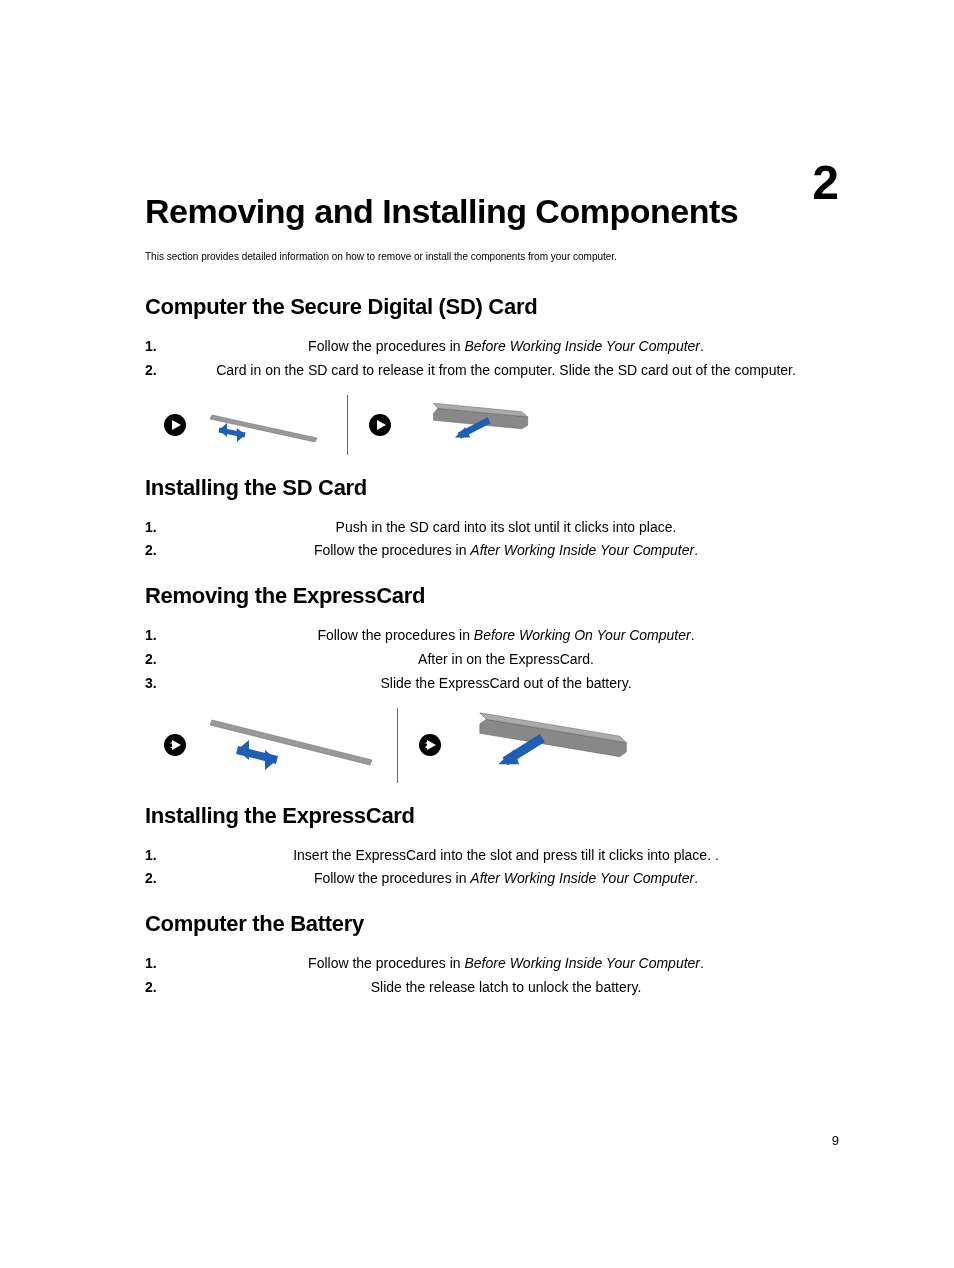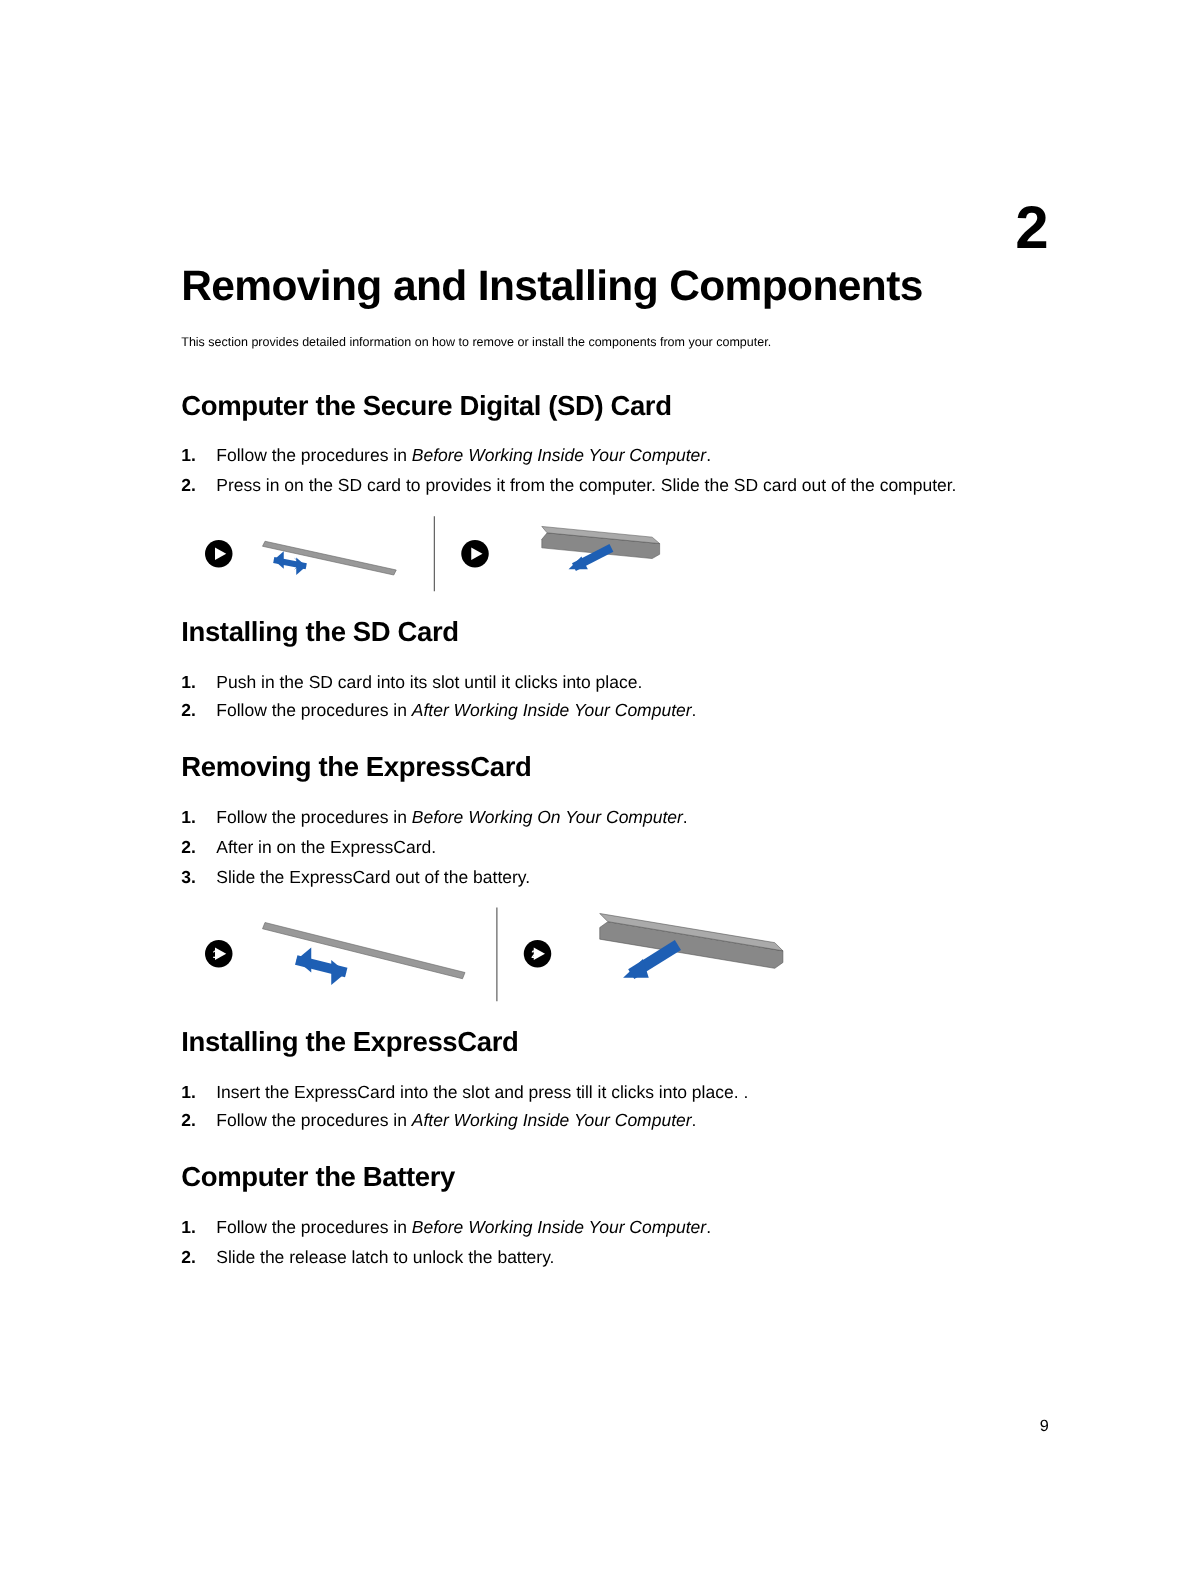--- a/index.html
+++ b/index.html
@@ -22,40 +22,41 @@
       position: absolute;
       top: 155px;
       right: 115px;
       font-size: 48px;
       font-weight: bold;
       font-family: Arial, Helvetica, sans-serif;
     }
     .chapter-title {
       font-size: 34px;
       font-weight: bold;
-      margin-top: 55px;
+      margin-top: 37px;
       margin-bottom: 18px;
       letter-spacing: -0.5px;
     }
     .intro-text {
       font-size: 10px;
       line-height: 1.5;
       margin-bottom: 30px;
     }
     .section-heading {
       font-size: 22px;
       font-weight: bold;
       margin-bottom: 15px;
       margin-top: 20px;
       letter-spacing: -0.3px;
     }
     ol {
       list-style: none;
       counter-reset: step;
       margin-bottom: 12px;
+      text-align: center;
     }
     ol li {
       counter-increment: step;
       font-size: 14px;
       line-height: 1.7;
       padding-left: 28px;
       position: relative;
     }
     ol li::before {
       content: counter(step) ".";
@@ -107,21 +108,21 @@
   <div class="chapter-number">2</div>
 
   <h1 class="chapter-title">Removing and Installing Components</h1>
 
   <p class="intro-text">This section provides detailed information on how to remove or install the components from your computer.</p>
 
   <div id="sections-container">
       <h2 class="section-heading">Computer the Secure Digital (SD) Card</h2>
       <ol>
         <li>Follow the procedures in <span class="italic-ref">Before Working Inside Your Computer</span>.</li>
-        <li>Press in on the SD card to provides it from the computer. Slide the SD card out of the computer.</li>
+        <li>Card in on the SD card to release it from the computer. Slide the SD card out of the computer.</li>
       </ol>
       <div class="figure-row">
       <svg class="play-icon" viewBox="0 0 24 24">
     <circle cx="12" cy="12" r="11" fill="#000"></circle>
     <polygon points="9,7 18,12 9,17" fill="#fff"></polygon>
 
   </svg>
       <svg class="card-figure" viewBox="0 0 120 50">
     <polygon points="5,15 110,38 108,42 3,19" fill="#999" stroke="#666" stroke-width="0.5"></polygon>
     <polygon points="10,28 35,33 28,38 33,33 28,28 35,33" fill="#1e5fb4"></polygon>

